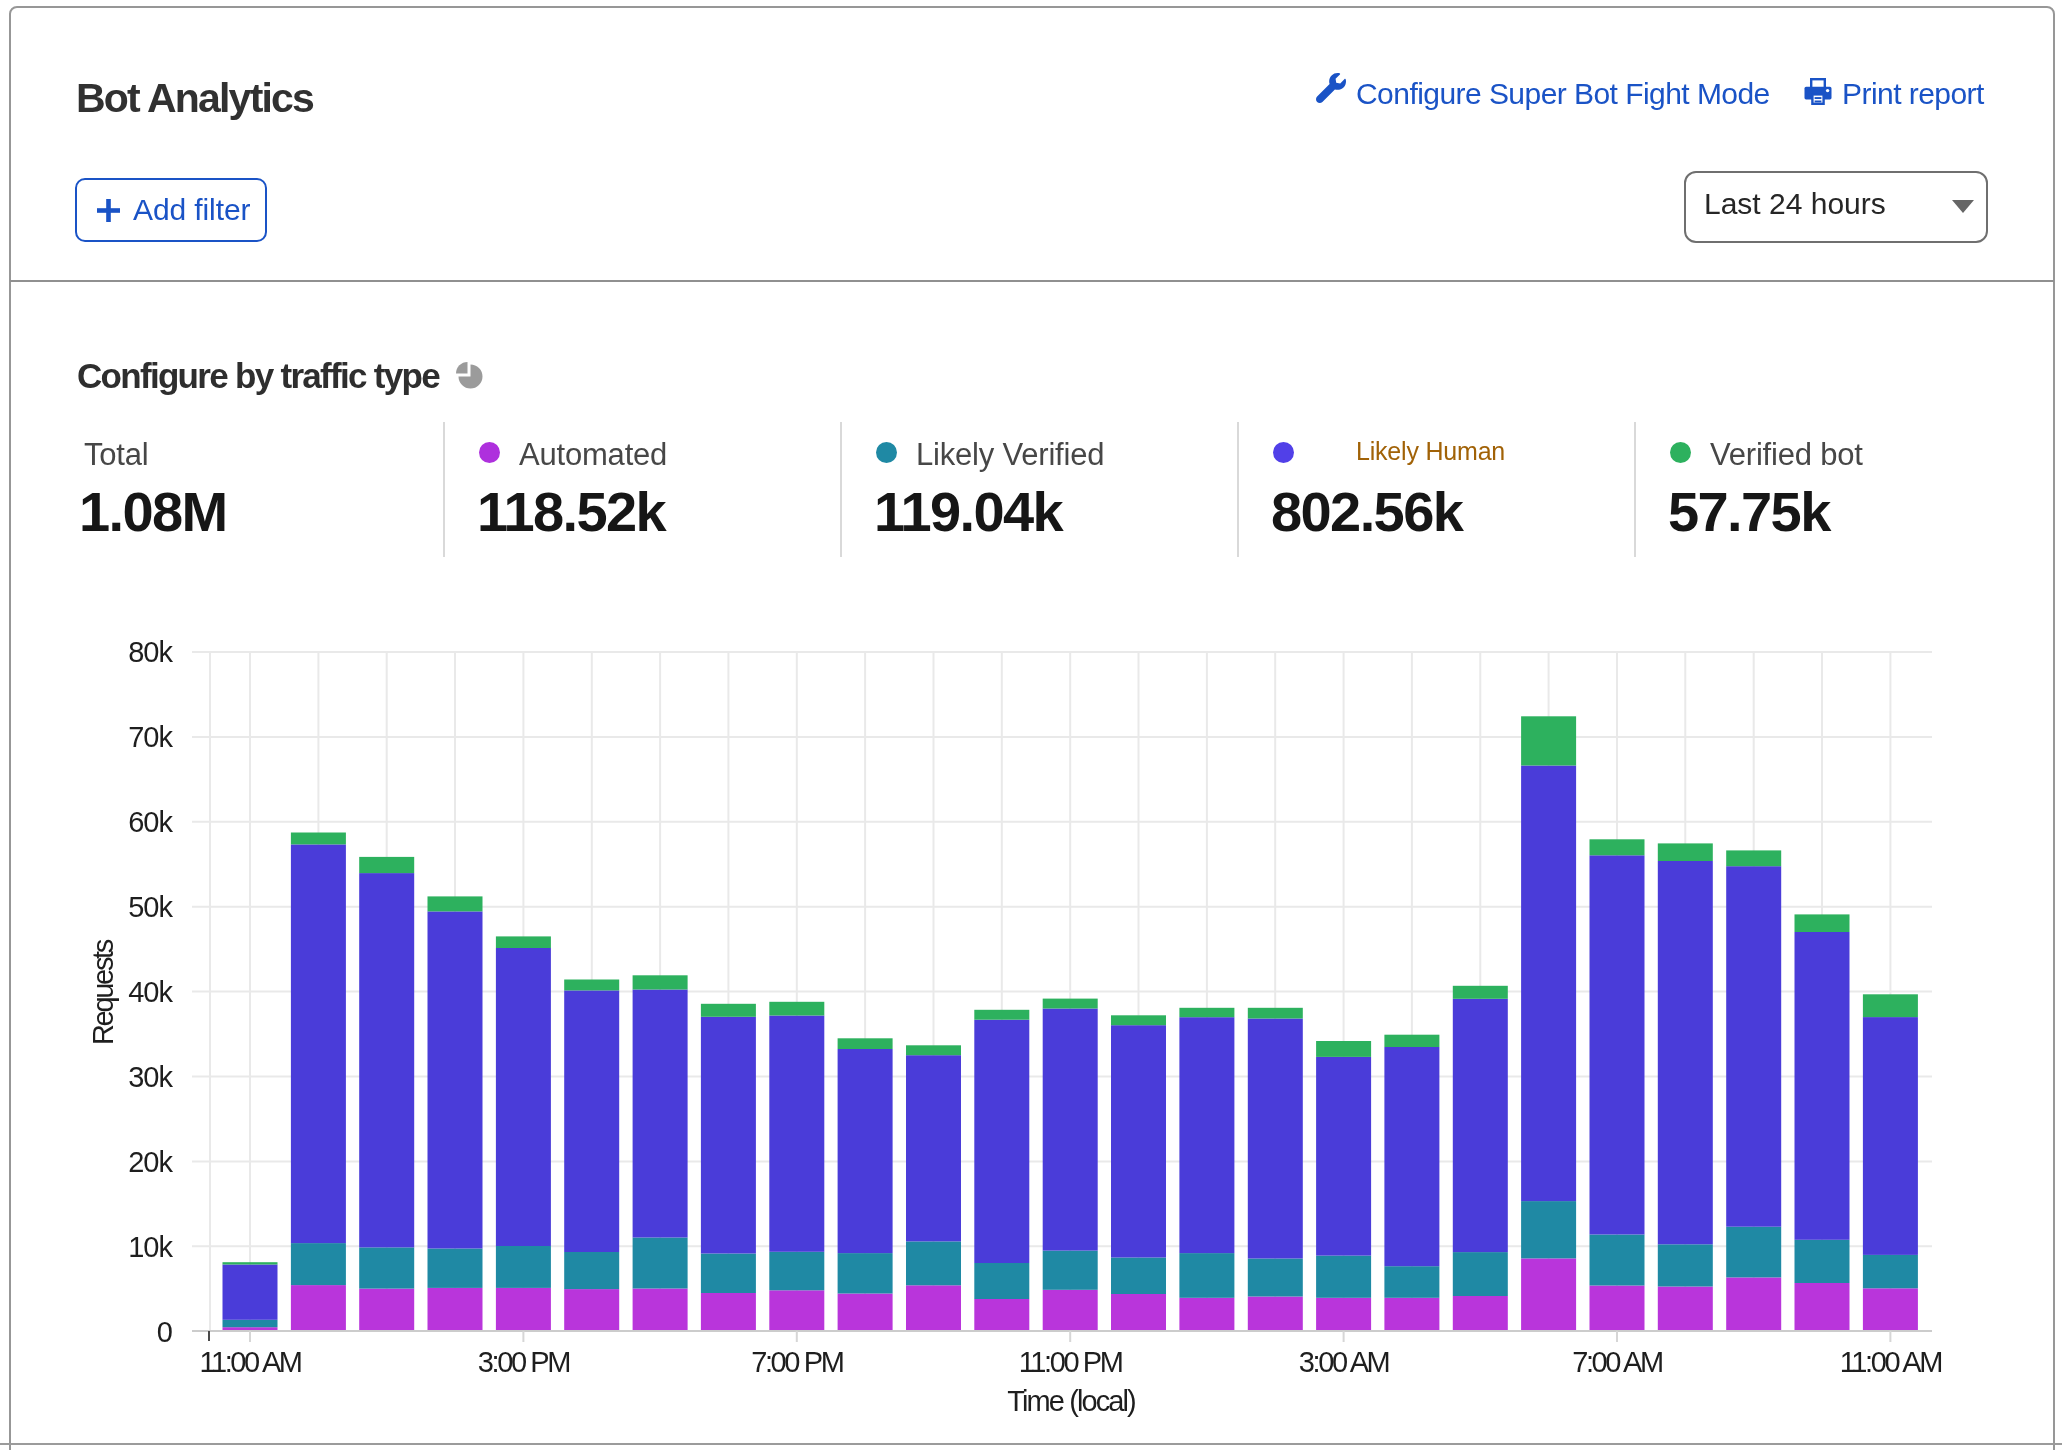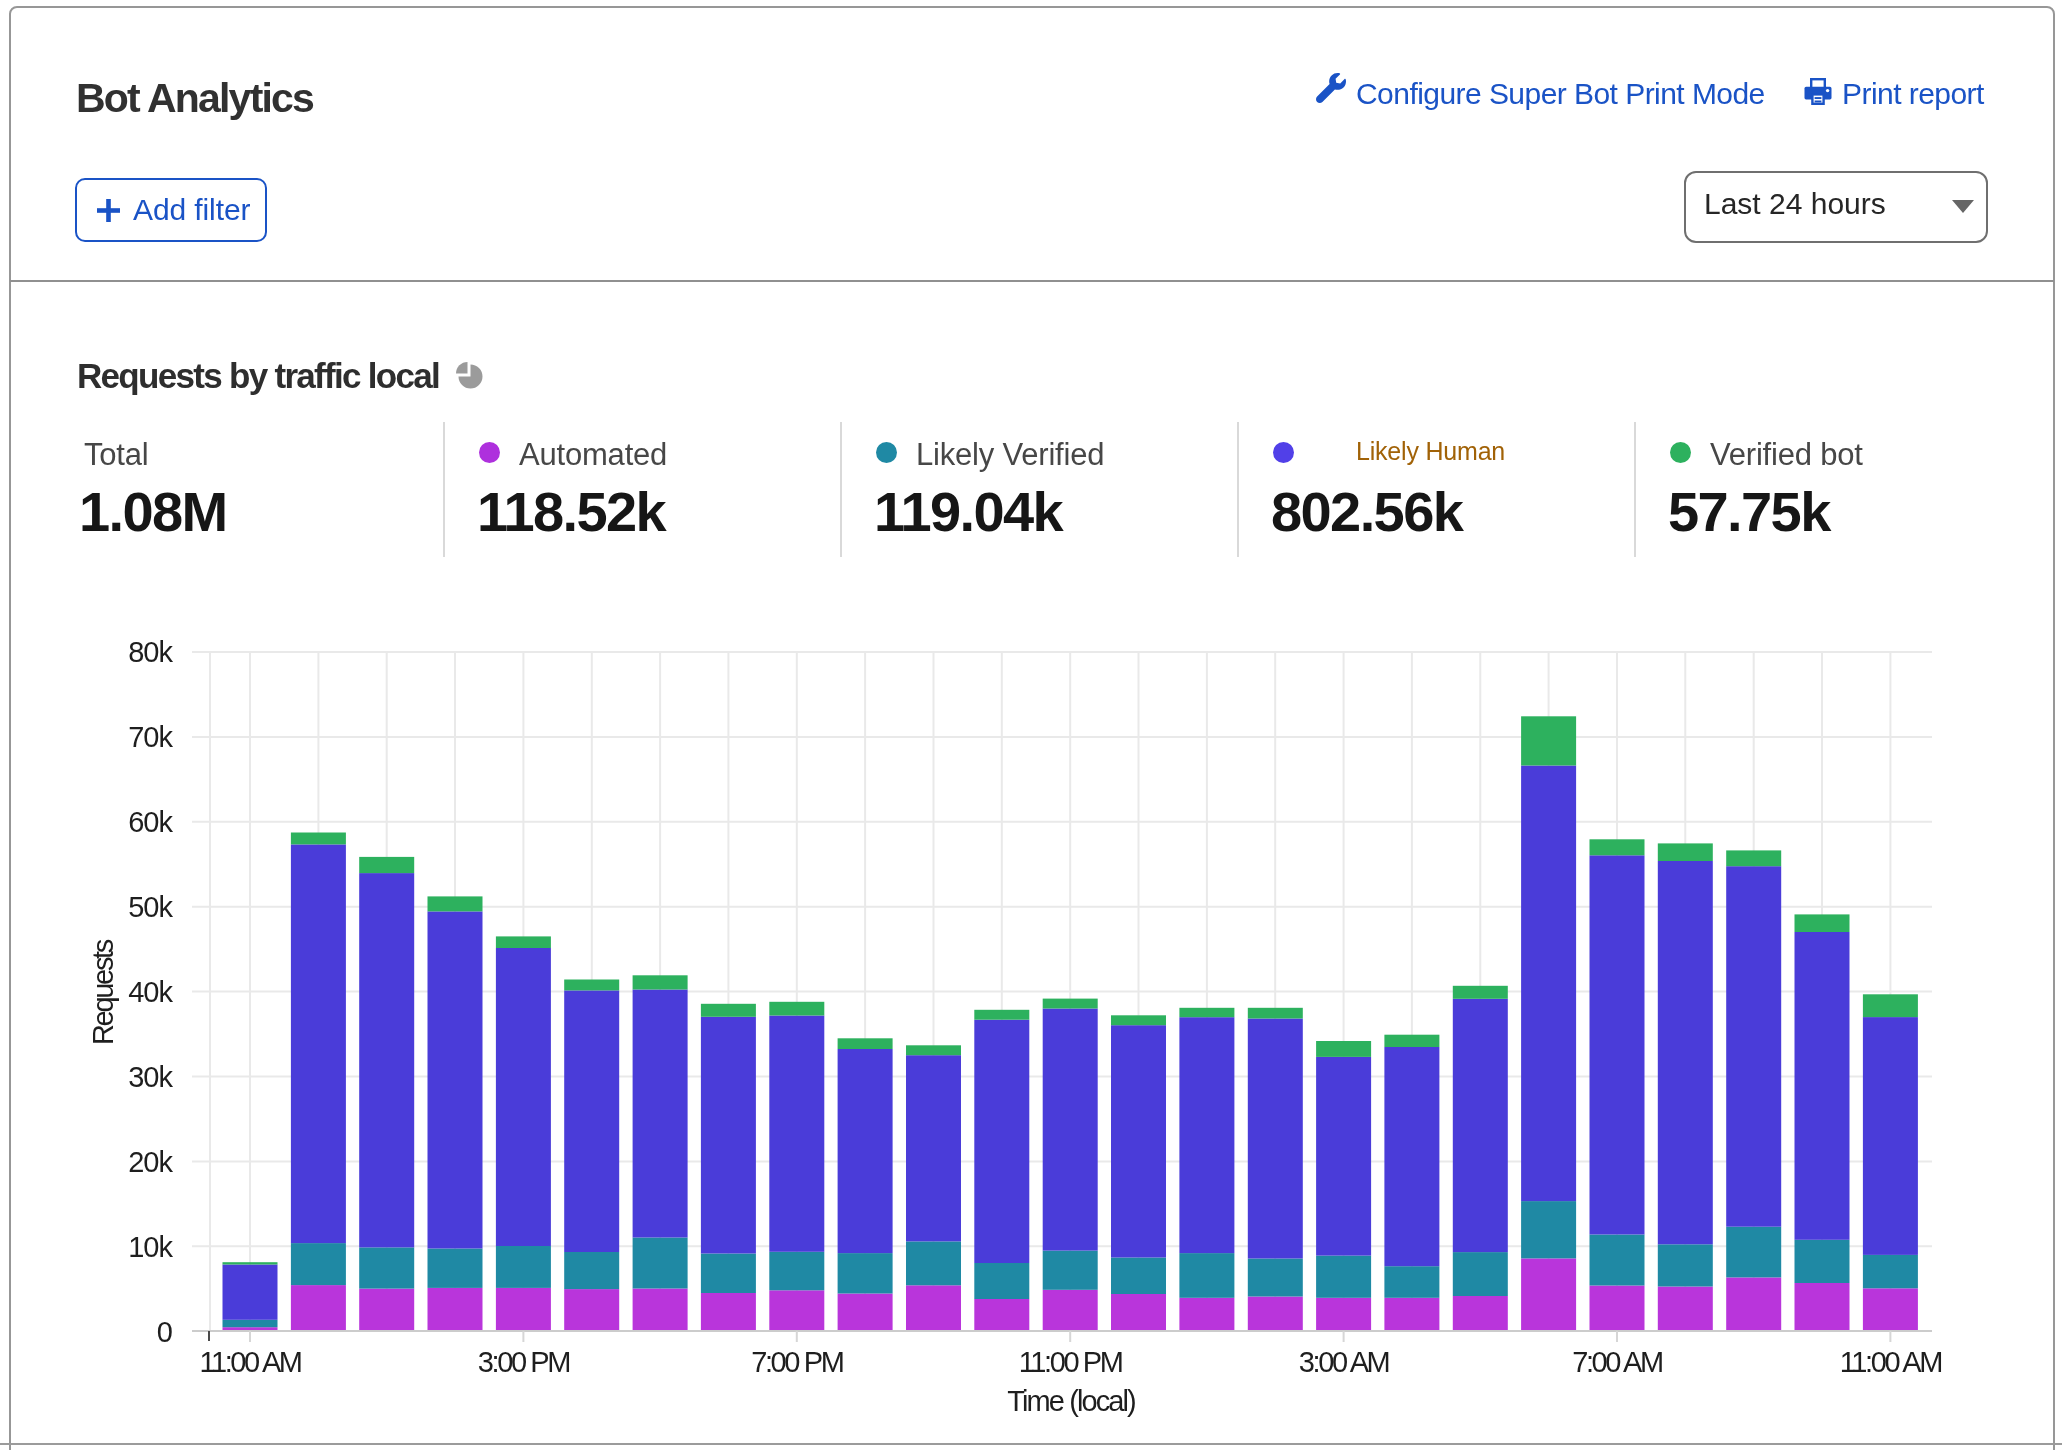--- a/index.html
+++ b/index.html
@@ -11,21 +11,21 @@
 
 <div class="abs" style="left:10px;top:280px;width:2044px;height:2px;background:#909090"></div>
 
 <div class="abs" style="left:0;top:1443px;width:2062px;height:2px;background:#9b9b9b"></div>
 
 <div class="abs" style="left:76px;top:75px;font-size:41px;font-weight:700;letter-spacing:-1.8px;color:#313131">Bot Analytics</div>
 
 <svg style="position:absolute;left:1316px;top:73px" width="30" height="30" viewBox="0 0 512 512">
     <path fill="#1a53c6" d="M507.73 109.1c-2.24-9.03-13.54-12.09-20.12-5.51l-74.36 74.36-67.88-11.31-11.31-67.88 74.36-74.36c6.62-6.62 3.43-17.9-5.66-20.16-47.38-11.74-99.55.91-136.58 37.93-39.64 39.64-50.55 97.1-34.05 147.2L18.74 402.76c-24.99 24.99-24.99 65.51 0 90.5 24.99 24.99 65.51 24.99 90.5 0l213.21-213.21c50.12 16.71 107.47 5.68 147.37-34.22 37.07-37.07 49.7-89.32 37.91-136.73z"></path>
   </svg>
-<div class="abs" style="left:1356px;top:77px;font-size:30px;letter-spacing:-0.55px;color:#1a53c6">Configure Super Bot Print Mode</div>
+<div class="abs" style="left:1356px;top:77px;font-size:30px;letter-spacing:-0.55px;color:#1a53c6">Configure Super Bot Fight Mode</div>
 <svg style="position:absolute;left:1804px;top:78px" width="28" height="28" viewBox="0 0 28 28">
     <rect x="7.2" y="1.2" width="13.6" height="9" fill="#fff" stroke="#1a53c6" stroke-width="2.4"></rect>
     <rect x="0.5" y="8.8" width="27" height="12.6" rx="1.6" fill="#1a53c6"></rect>
     <circle cx="23.6" cy="12.6" r="1.7" fill="#fff"></circle>
     <rect x="8.4" y="16.4" width="11.2" height="9.4" fill="#fff" stroke="#1a53c6" stroke-width="2.4"></rect>
     <rect x="10.6" y="19.1" width="6.8" height="1.9" fill="#1a53c6"></rect>
     <rect x="10.6" y="22.5" width="6.8" height="1.9" fill="#1a53c6"></rect>
   </svg>
 <div class="abs" style="left:1842px;top:77px;font-size:30px;letter-spacing:-0.55px;color:#1a53c6">Print report</div>
 
@@ -35,21 +35,21 @@
     <rect x="0" y="9.2" width="23" height="4.6" fill="#1a53c6"></rect>
   </svg>
 <div class="abs" style="left:133px;top:193px;font-size:30px;letter-spacing:-0.1px;color:#1a53c6">Add filter</div>
 
 <div class="abs" style="left:1684px;top:171px;width:304px;height:72px;border:2px solid #6f6f6f;border-radius:12px;box-sizing:border-box"></div>
 <div class="abs" style="left:1704px;top:187px;font-size:30px;color:#262626">Last 24 hours</div>
 <svg style="position:absolute;left:1952px;top:200px" width="22" height="13" viewBox="0 0 22 13">
     <path fill="#666" d="M0 0 L22 0 L11 13 Z"></path>
   </svg>
 
-<div class="abs" style="left:77px;top:356px;font-size:35px;font-weight:700;letter-spacing:-1.7px;color:#2e2e2e">Requests by traffic local</div>
+<div class="abs" style="left:77px;top:356px;font-size:35px;font-weight:700;letter-spacing:-1.7px;color:#2e2e2e">Configure by traffic type</div>
 <svg style="position:absolute;left:452px;top:358px" width="36" height="36" viewBox="0 0 36 36">
     <path fill="#9b9b9b" d="M18.5 18.5 L18.5 6.5 A12 12 0 1 1 6.5 18.5 Z"></path>
     <path fill="#9b9b9b" d="M15.5 15.5 L15.5 4 A11.5 11.5 0 0 0 4 15.5 Z"></path>
   </svg>
 
 <div style="position:absolute;left:478.6px;top:441.7px;width:21.8px;height:21.8px;border-radius:50%;background:#ae30dd"></div>
 <div style="position:absolute;left:875.6px;top:441.7px;width:21.8px;height:21.8px;border-radius:50%;background:#1f89a4"></div>
 <div style="position:absolute;left:1272.6px;top:441.7px;width:21.8px;height:21.8px;border-radius:50%;background:#5140e8"></div>
 <div style="position:absolute;left:1669.6px;top:441.7px;width:21.8px;height:21.8px;border-radius:50%;background:#2db15e"></div>
 <div style="position:absolute;left:84px;top:437px;font-size:31px;letter-spacing:-0.2px;color:#474747;white-space:nowrap">Total</div>

